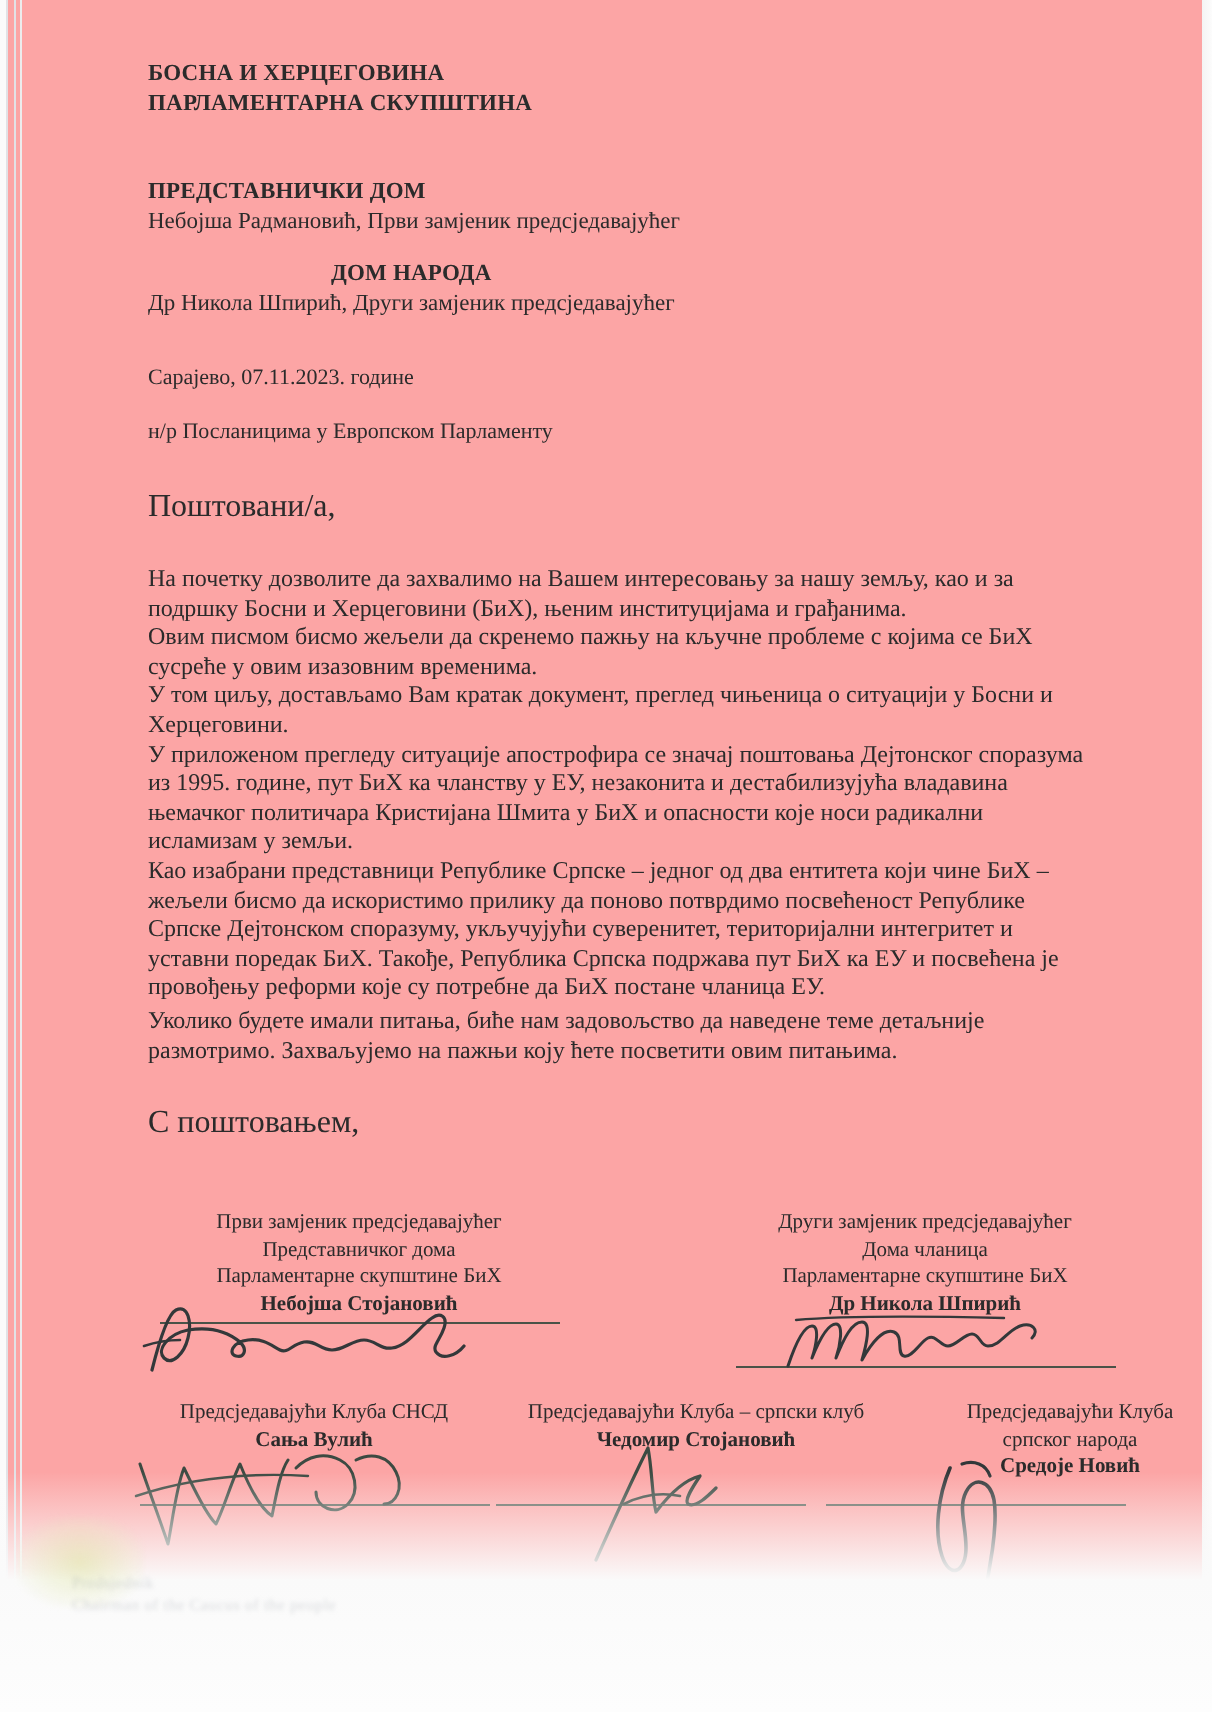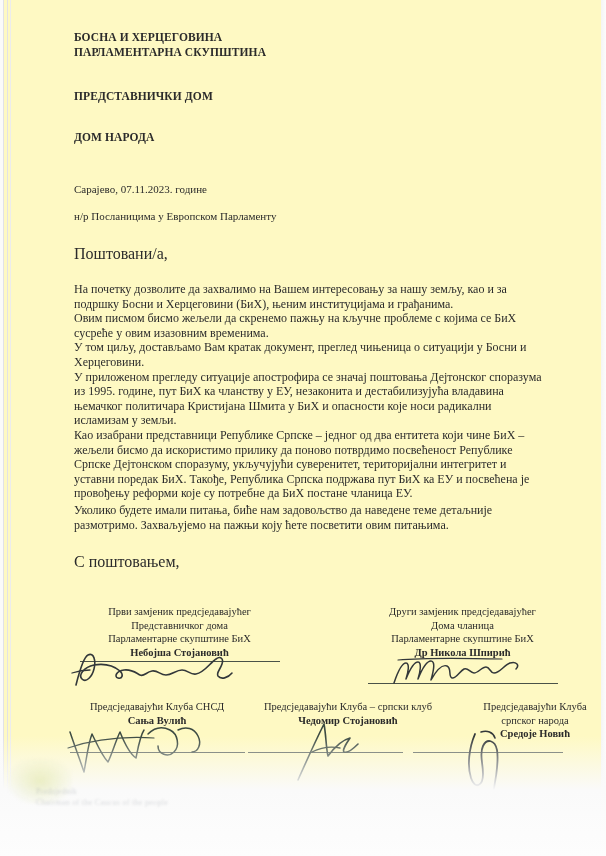--- a/index.html
+++ b/index.html
@@ -4,21 +4,21 @@
 <style>
   html, body {
     margin: 0;
     padding: 0;
     background: #ffffff;
   }
   #page {
     position: relative;
     width: 606px;
     height: 856px;
-    background: #fef9c3;
+    background: #fca5a5;
     overflow: hidden;
     font-family: "Liberation Serif", "DejaVu Serif", serif;
     color: #2b2b2b;
   }
   
   .scan-line {
     position: absolute;
     top: 0;
     bottom: 0;
     width: 1px;
@@ -147,24 +147,26 @@
 
   <div class="content">
 
     <div class="block hdr" style="left:74px; top:30px;">
       <div>БОСНА И ХЕРЦЕГОВИНА</div>
       <div>ПАРЛАМЕНТАРНА СКУПШТИНА</div>
     </div>
 
     <div class="block" style="left:74px; top:89px;">
       <div class="hdr">ПРЕДСТАВНИЧКИ ДОМ</div>
+      <div class="sub-name">Небојша Радмановић, Први замјеник предсједавајућег</div>
     </div>
 
     <div class="block" style="left:74px; top:130px;text-align:center;">
       <div class="hdr">ДОМ НАРОДА</div>
+      <div class="sub-name">Др Никола Шпирић, Други замјеник предсједавајућег</div>
     </div>
 
     <div class="block meta" style="left:74px; top:182px;">Сарајево, 07.11.2023. године</div>
 
     <div class="block meta" style="left:74px; top:209px;">н/р Посланицима у Европском Парламенту</div>
 
     <div class="block greet" style="left:74px; top:245px;">Поштовани/а,</div>
 
     <div class="block body-text" style="left:74px; top:282px;">
       <p>На почетку дозволите да захвалимо на Вашем интересовању за нашу земљу, као и за подршку Босни и Херцеговини (БиХ), њеним институцијама и грађанима.</p>

